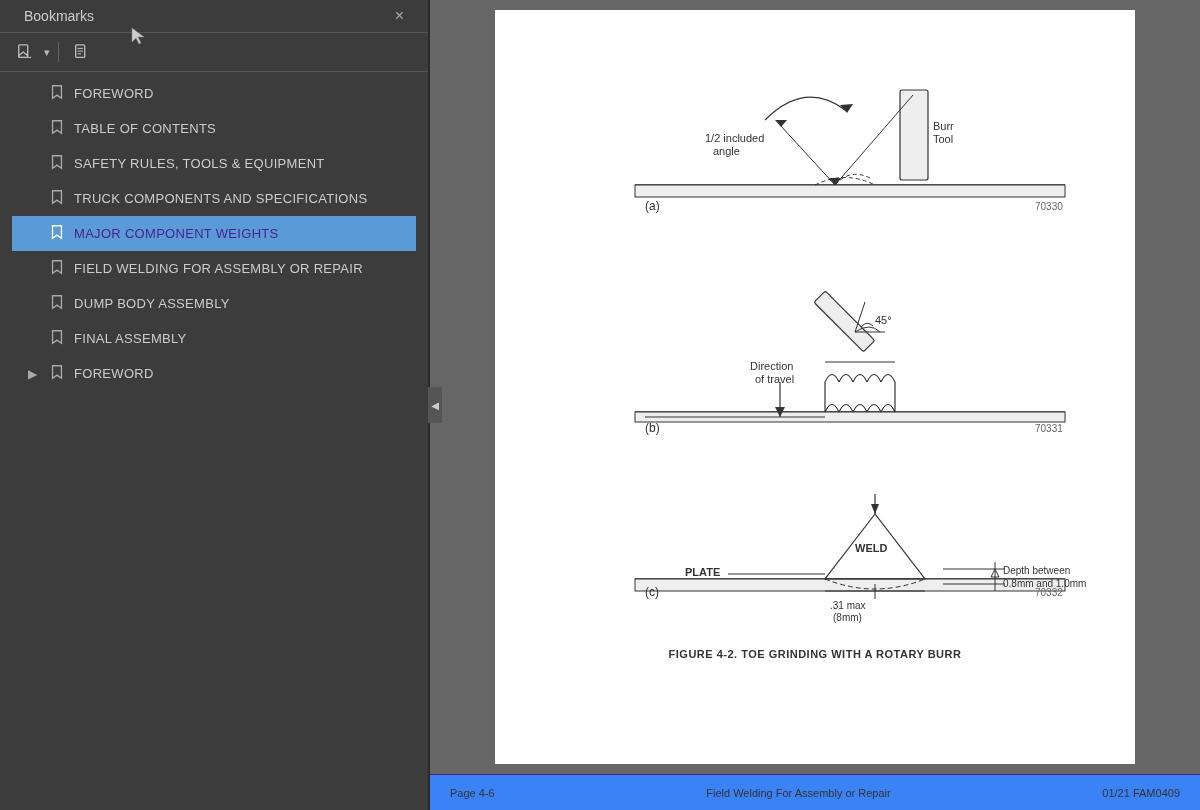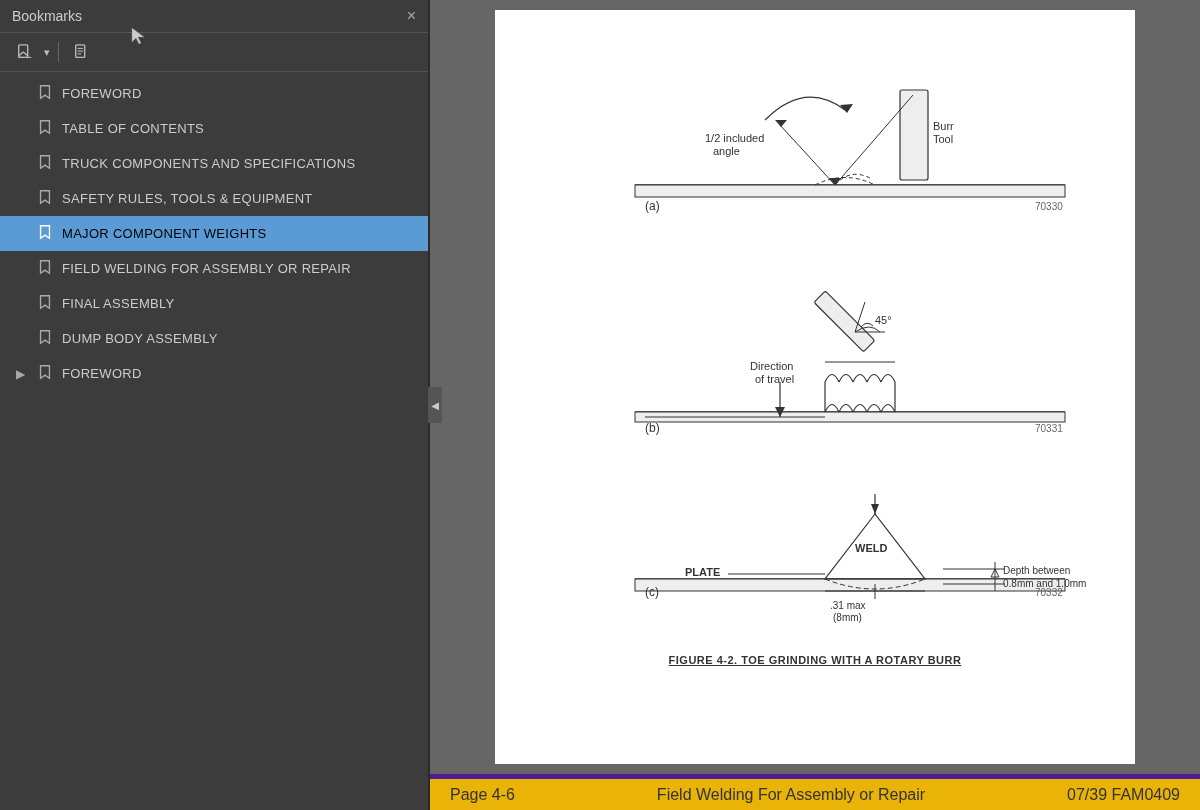--- a/index.html
+++ b/index.html
@@ -13,21 +13,21 @@
       display: flex;
       flex-direction: column;
       border-right: 2px solid #2a2a2a;
       position: relative;
     }
 
     #sidebar-header {
       display: flex;
       align-items: center;
       justify-content: space-between;
-      padding: 8px 12px;
+      padding: 8px 24px;
       background: #3c3c3c;
       border-bottom: 1px solid #555;
     }
 
     #sidebar-title {
       color: #ccc;
       font-size: 14px;
       font-weight: normal;
     }
 
@@ -77,37 +77,37 @@
     #cursor-icon {
       position: absolute;
       top: 26px;
       left: 130px;
       pointer-events: none;
     }
 
     #bookmark-list {
       flex: 1;
       overflow-y: auto;
-      padding: 4px 0;
+      padding: 4px 12px;
     }
 
     .bookmark-item {
       display: flex;
       align-items: center;
       padding: 8px 12px 8px 16px;
       color: #ccc;
       font-size: 13px;
       cursor: pointer;
       gap: 10px;
       user-select: none;
     }
 
     .bookmark-item.active {
       background: #5b9bd5;
-      color: #000000;
+      color: #4c1d95;
     }
 
     .bookmark-item .expand-icon {
       color: #aaa;
       font-size: 12px;
       min-width: 12px;
     }
 
     .bookmark-icon {
       min-width: 14px;
@@ -184,35 +184,33 @@
     
     .diagram-section {
       margin-bottom: 18px;
     }
 
     .figure-caption {
       text-align: center;
       font-size: 11px;
       font-weight: bold;
       color: #333;
-      margin-top: 6px;
       letter-spacing: 0.5px;
-      text-decoration: underline;
     }
 
     
     #page-footer {
       height: 36px;
-      background: #eab308;
-      border-top: 5px solid #4c1d95;
+      background: #3b82f6;
+      border-top: 1px solid #4c1d95;
       display: flex;
       align-items: center;
       justify-content: space-between;
       padding: 0 20px;
-      font-size: 16px;
+      font-size: 11px;
       color: #333;
     }
 
     svg text {
       font-family: Arial, sans-serif;
     }
 
     
     #bookmark-list::-webkit-scrollbar { width: 6px; }
     #bookmark-list::-webkit-scrollbar-track { background: #3c3c3c; }
@@ -267,56 +265,56 @@
         <span class="bookmark-icon"><svg viewBox="0 0 14 18">
             <path d="M2 2 h10 v14 l-5-3.5 -5 3.5 z"></path>
           </svg></span>
         <span class="bookmark-label">TABLE OF CONTENTS</span>
       </div>
       <div class="bookmark-item">
         <span class="expand-icon"></span>
         <span class="bookmark-icon"><svg viewBox="0 0 14 18">
             <path d="M2 2 h10 v14 l-5-3.5 -5 3.5 z"></path>
           </svg></span>
+        <span class="bookmark-label">SAFETY RULES, TOOLS &amp; EQUIPMENT</span>
+      </div>
+      <div class="bookmark-item">
+        <span class="expand-icon"></span>
+        <span class="bookmark-icon"><svg viewBox="0 0 14 18">
+            <path d="M2 2 h10 v14 l-5-3.5 -5 3.5 z"></path>
+          </svg></span>
         <span class="bookmark-label">TRUCK COMPONENTS AND SPECIFICATIONS</span>
       </div>
-      <div class="bookmark-item">
-        <span class="expand-icon"></span>
-        <span class="bookmark-icon"><svg viewBox="0 0 14 18">
-            <path d="M2 2 h10 v14 l-5-3.5 -5 3.5 z"></path>
-          </svg></span>
-        <span class="bookmark-label">SAFETY RULES, TOOLS &amp; EQUIPMENT</span>
-      </div>
       <div class="bookmark-item active">
         <span class="expand-icon"></span>
         <span class="bookmark-icon"><svg viewBox="0 0 14 18">
             <path d="M2 2 h10 v14 l-5-3.5 -5 3.5 z"></path>
           </svg></span>
         <span class="bookmark-label">MAJOR COMPONENT WEIGHTS</span>
       </div>
       <div class="bookmark-item">
         <span class="expand-icon"></span>
         <span class="bookmark-icon"><svg viewBox="0 0 14 18">
             <path d="M2 2 h10 v14 l-5-3.5 -5 3.5 z"></path>
           </svg></span>
         <span class="bookmark-label">FIELD WELDING FOR ASSEMBLY OR REPAIR</span>
       </div>
       <div class="bookmark-item">
         <span class="expand-icon"></span>
         <span class="bookmark-icon"><svg viewBox="0 0 14 18">
             <path d="M2 2 h10 v14 l-5-3.5 -5 3.5 z"></path>
           </svg></span>
+        <span class="bookmark-label">DUMP BODY ASSEMBLY</span>
+      </div>
+      <div class="bookmark-item">
+        <span class="expand-icon"></span>
+        <span class="bookmark-icon"><svg viewBox="0 0 14 18">
+            <path d="M2 2 h10 v14 l-5-3.5 -5 3.5 z"></path>
+          </svg></span>
         <span class="bookmark-label">FINAL ASSEMBLY</span>
-      </div>
-      <div class="bookmark-item">
-        <span class="expand-icon"></span>
-        <span class="bookmark-icon"><svg viewBox="0 0 14 18">
-            <path d="M2 2 h10 v14 l-5-3.5 -5 3.5 z"></path>
-          </svg></span>
-        <span class="bookmark-label">DUMP BODY ASSEMBLY</span>
       </div>
       <div class="bookmark-item">
         <span class="expand-icon">▶</span>
         <span class="bookmark-icon"><svg viewBox="0 0 14 18">
             <path d="M2 2 h10 v14 l-5-3.5 -5 3.5 z"></path>
           </svg></span>
         <span class="bookmark-label">FOREWORD</span>
       </div>
     </div>
 
@@ -447,15 +445,15 @@
           <div class="figure-caption">FIGURE 4-2. TOE GRINDING WITH A ROTARY BURR</div>
         </div>
 
       </div>
     </div>
   </div>
 
   <div id="page-footer">
     <span>Page 4-6</span>
     <span>Field Welding For Assembly or Repair</span>
-    <span>07/39   FAM0409</span>
+    <span>01/21   FAM0409</span>
   </div>
 </div>
 
 </body></html>

